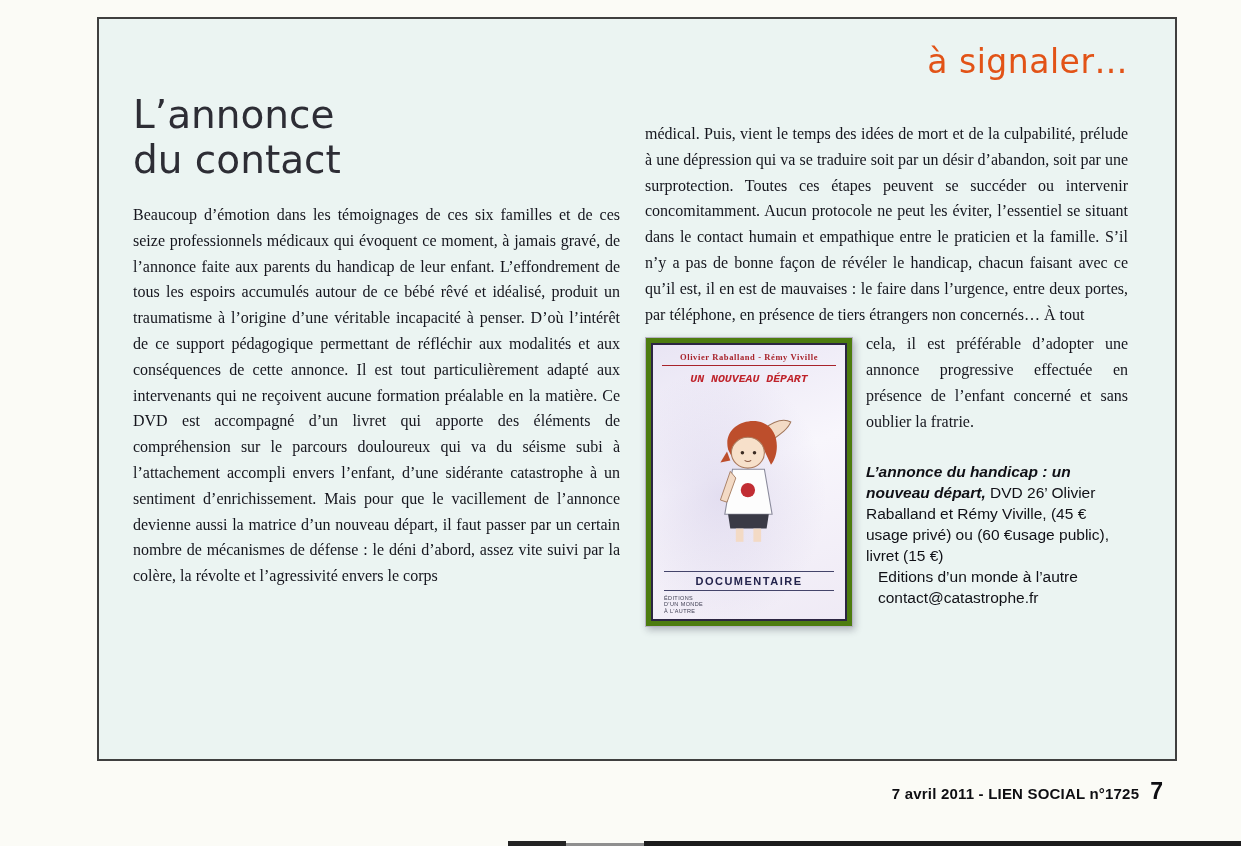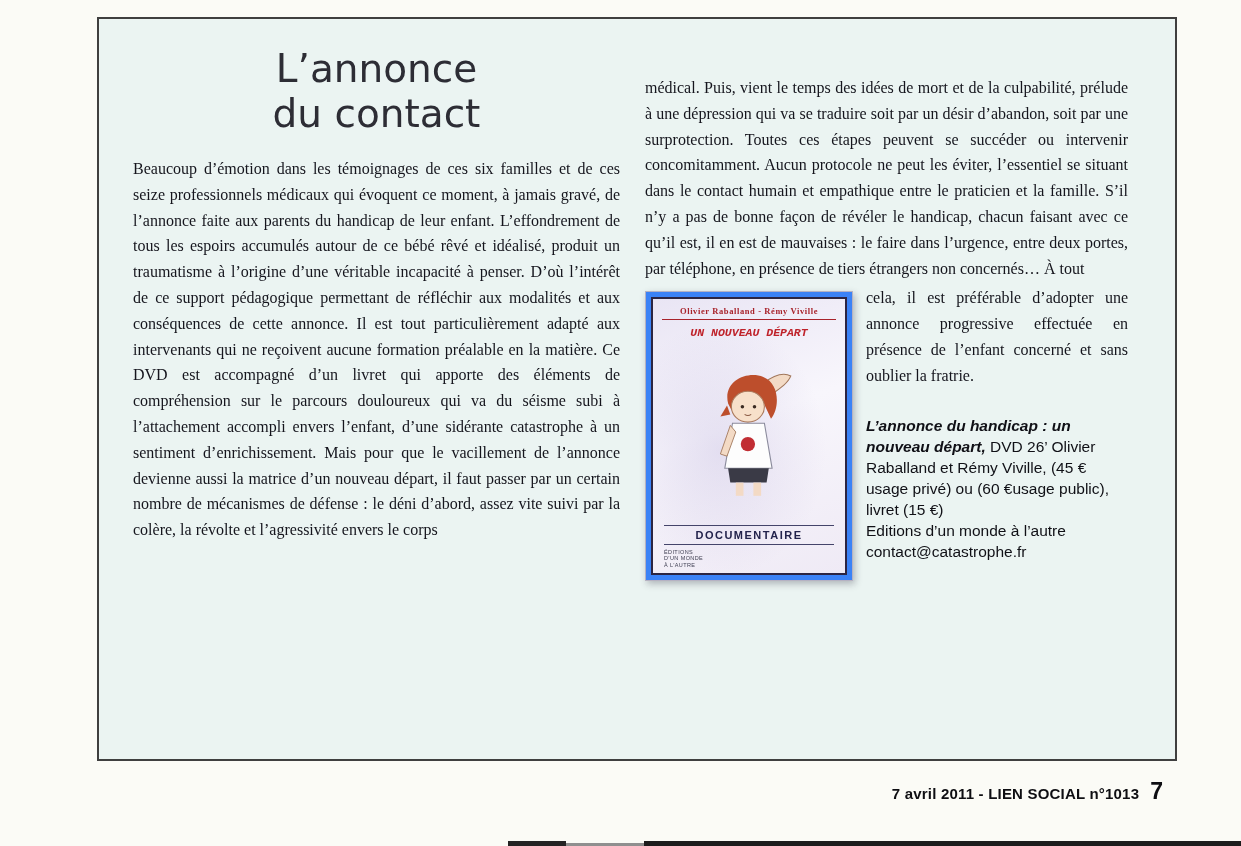--- a/index.html
+++ b/index.html
@@ -42,39 +42,39 @@
   .columns { display: flex; gap: 25px; margin-top: 2px; }
   .col-left  { width: 487px; }
   .col-right { width: 483px; padding-top: 32px; }
 
   .article-title {
     font-family: "DejaVu Sans", sans-serif;
     font-size: 39px; line-height: 45px;
     color: #2d2d35; margin: 3px 0 0 0;
     font-weight: normal;
   }
-  .article-title span { display: block; text-align: center; }
+  .article-title span { display: block; }
 
   .body-text {
     font-size: 16px; line-height: 25.8px;
     color: #15151d;
     text-align: justify;
     margin: 0;
     hyphens: auto;
   }
   .col-left .body-text { margin-top: 20px; }
 
   
   .wrap-row { display: flex; gap: 13px; margin-top: 10px; align-items: flex-start; }
   .side-col { flex: 1; margin-top: -6px; }
 
   
   .dvd {
     width: 208px; flex: none;
-    background: #3b82f6;
+    background: #4d7c0f;
     border: 1px solid #b6b2c2;
     box-shadow: 2px 3px 7px rgba(40,40,60,0.3);
     padding: 5px;
   }
   .dvd-inner {
     border: 2px solid #2c2542;
     background:
       radial-gradient(ellipse at 35% 55%, rgba(190,180,220,0.35), rgba(0,0,0,0) 60%),
       linear-gradient(160deg, #e9e5f4, #f8f6fc 45%, #efeaf5);
     padding: 7px 5px 5px 5px;
@@ -116,21 +116,21 @@
   .dvd-pub span { display: block; }
 
   
   .caption {
     margin-top: 26px;
     font-family: "Liberation Sans", sans-serif;
     font-size: 15.5px; line-height: 21px;
     color: #101016;
   }
   .caption-title { font-weight: bold; font-style: italic; }
-  .caption-block { display: block; }
+  .caption-block { display: block; margin-left: 12px; }
 
   
   .footer {
     position: absolute; top: 778px; right: 78px;
     font-family: "Liberation Sans", sans-serif;
     font-weight: bold; color: #0e0e12;
     display: flex; align-items: baseline; gap: 11px;
   }
   .footer-issue { font-size: 15px; letter-spacing: 0.2px; }
   .footer-page  { font-size: 23px; }
@@ -141,20 +141,21 @@
 </head>
 <body>
 
 <div class="ghost" style="left:300px; top:38px; width:480px; height:9px;"></div>
 <div class="ghost" style="left:260px; top:58px; width:600px; height:9px;"></div>
 <div class="ghost" style="left:280px; top:80px; width:560px; height:9px;"></div>
 <div class="ghost" style="left:640px; top:102px; width:290px; height:9px;"></div>
 
 <div class="panel">
 
+  <div class="section-label">à signaler…</div>
 
   <div class="columns">
 
     <div class="col-left">
       <h1 class="article-title">
         <span>L’annonce</span>
         <span>du contact</span>
       </h1>
       <p class="body-text">Beaucoup d’émotion dans les témoignages de ces six familles et de ces seize professionnels médicaux qui évoquent ce moment, à jamais gravé, de l’annonce faite aux parents du handicap de leur enfant. L’effondrement de tous les espoirs accumulés autour de ce bébé rêvé et idéalisé, produit un traumatisme à l’origine d’une véritable incapacité à penser. D’où l’intérêt de ce support pédagogique permettant de réfléchir aux modalités et aux conséquences de cette annonce. Il est tout particulièrement adapté aux intervenants qui ne reçoivent aucune formation préalable en la matière. Ce DVD est accompagné d’un livret qui apporte des éléments de compréhension sur le parcours douloureux qui va du séisme subi à l’attachement accompli envers l’enfant, d’une sidérante catastrophe à un sentiment d’enrichissement. Mais pour que le vacillement de l’annonce devienne aussi la matrice d’un nouveau départ, il faut passer par un certain nombre de mécanismes de défense : le déni d’abord, assez vite suivi par la colère, la révolte et l’agressivité envers le corps</p>
     </div>
@@ -211,19 +212,19 @@
             <span class="caption-block">contact@catastrophe.fr</span>
           </div>
         </div>
 
       </div>
     </div>
   </div>
 </div>
 
 <div class="footer">
-  <span class="footer-issue">7 avril 2011 - LIEN SOCIAL n°1013</span>
+  <span class="footer-issue">7 avril 2011 - LIEN SOCIAL n°1725</span>
   <span class="footer-page">7</span>
 </div>
 
 <div class="scan-bar" style="left:508px; width:58px; height:5px; background:#242424;"></div>
 <div class="scan-bar" style="left:566px; width:78px; height:3px; background:#8f8f8f;"></div>
 <div class="scan-bar" style="left:644px; width:597px; height:5px; background:#1c1c1c;"></div>
 
 </body></html>

